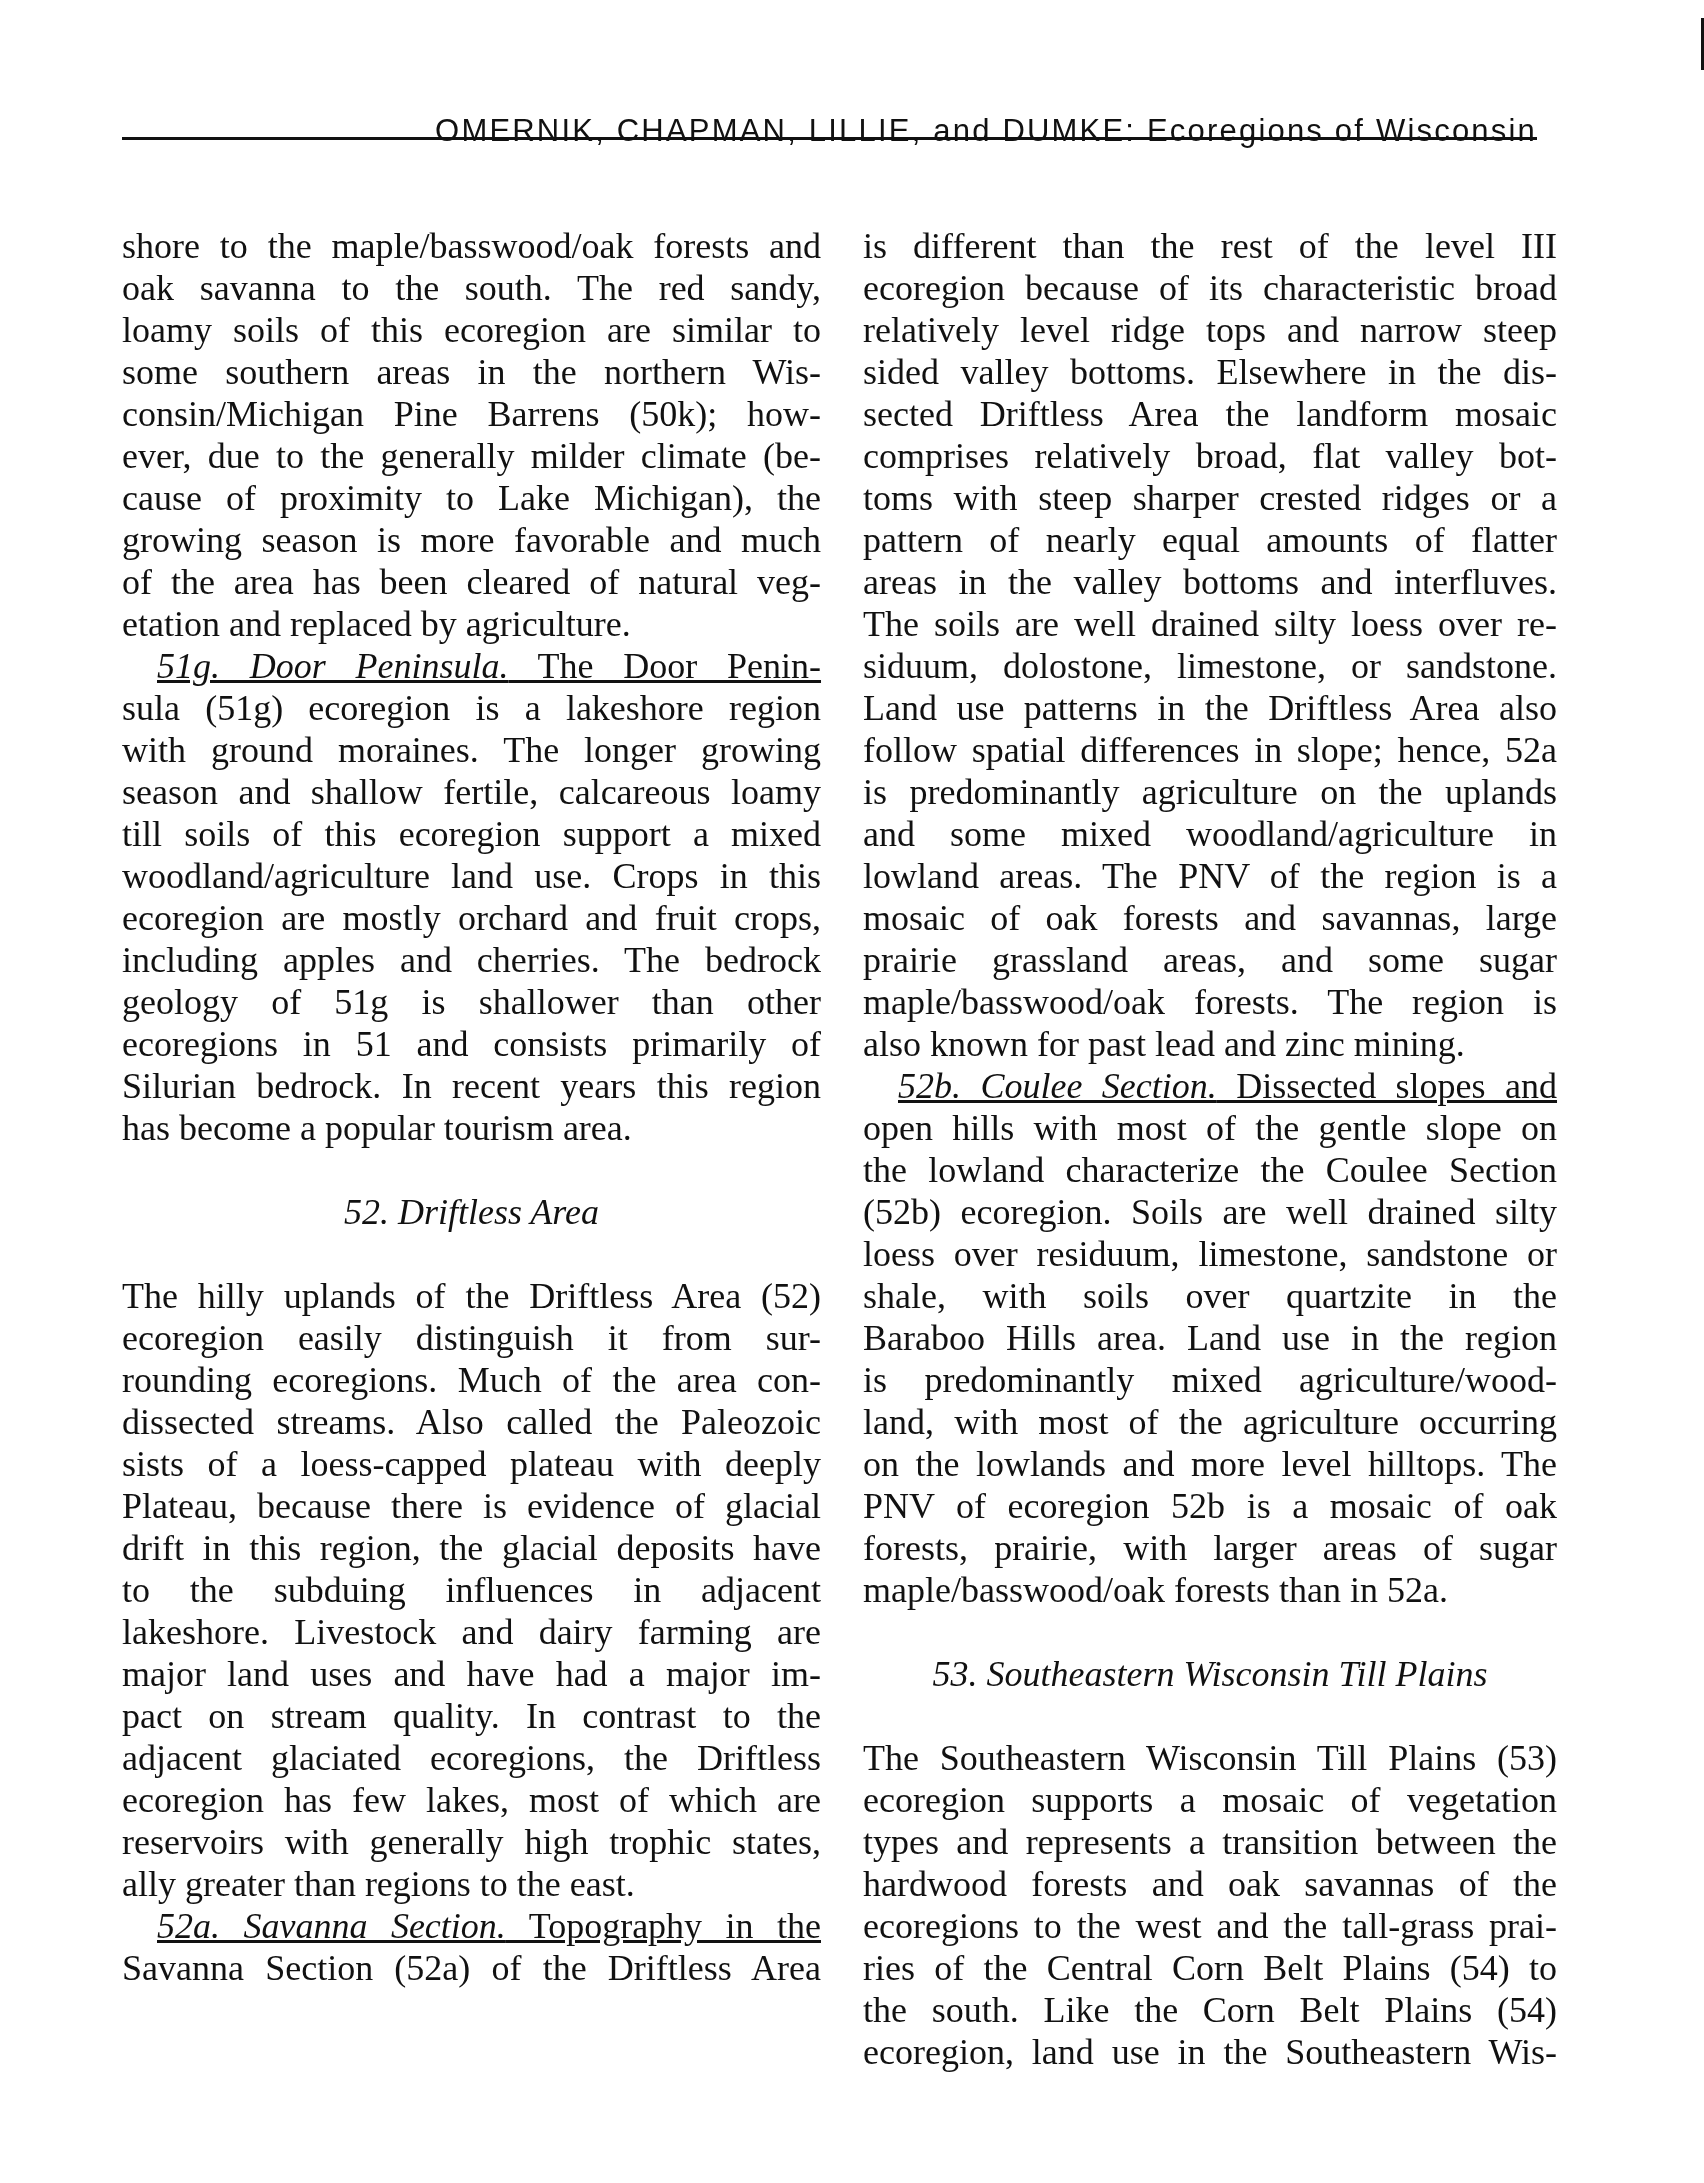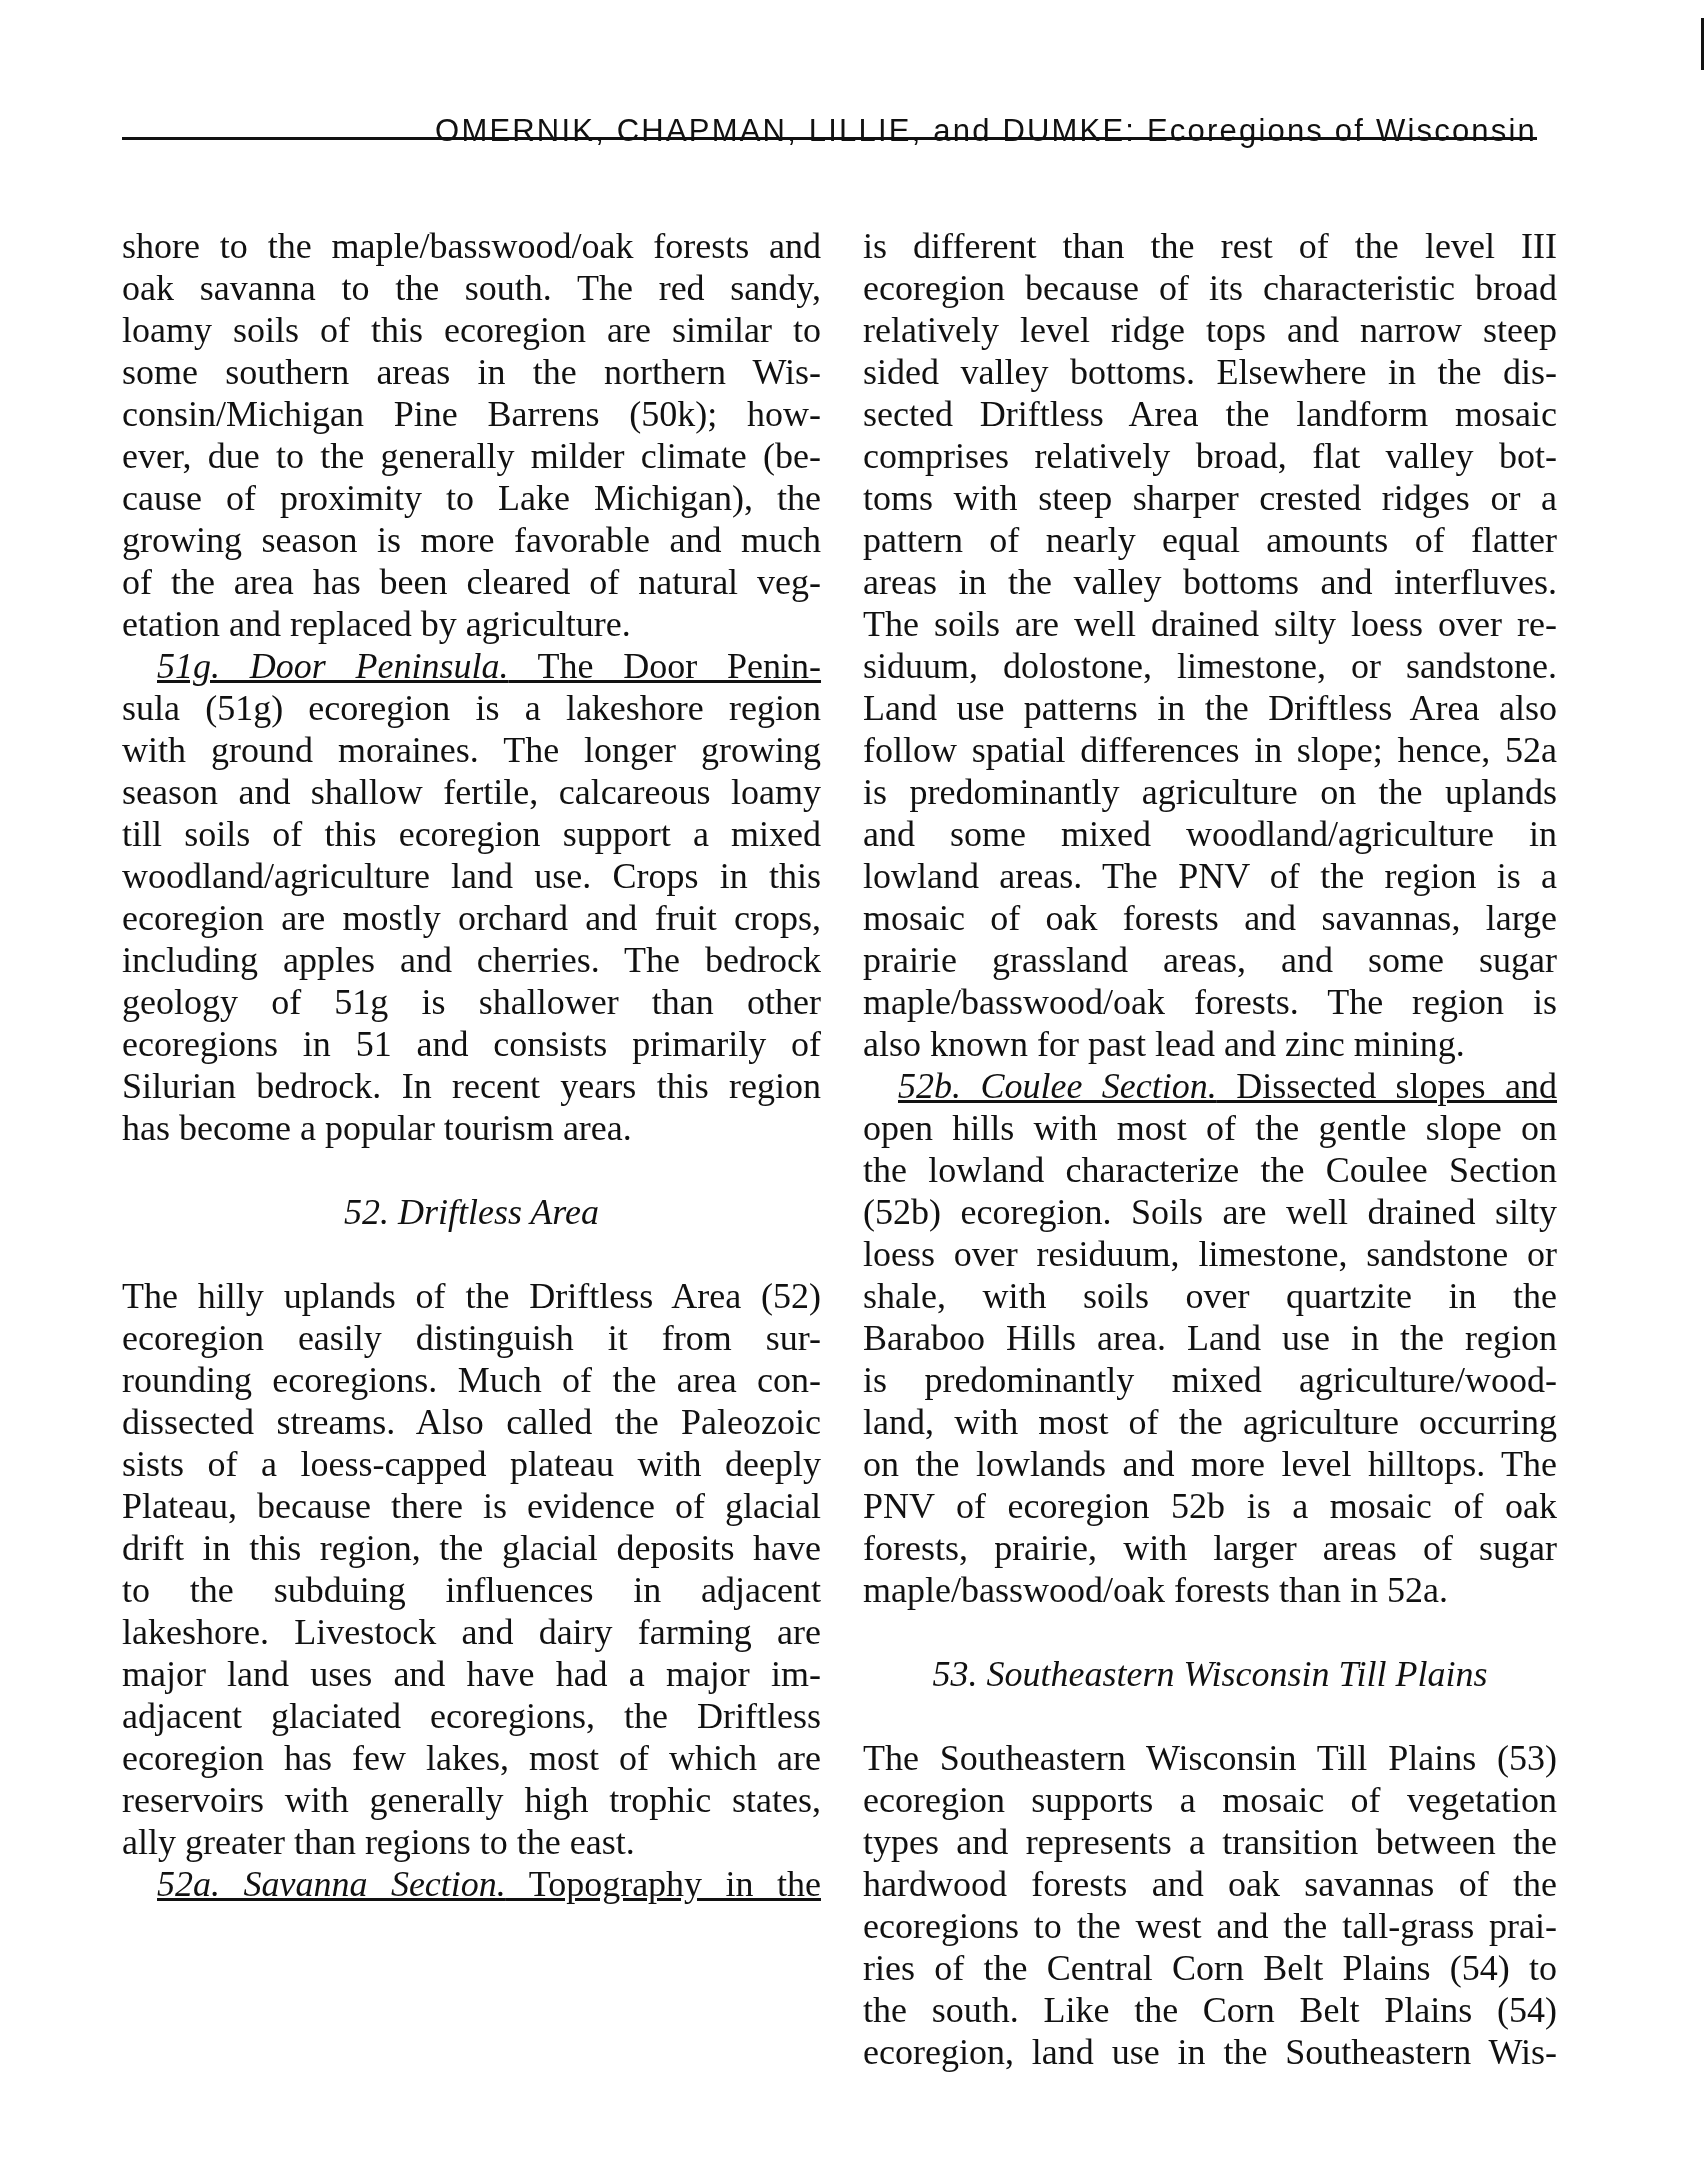--- a/index.html
+++ b/index.html
@@ -90,28 +90,30 @@
     <span class="line">The hilly uplands of the Driftless Area (52)</span>
     <span class="line">ecoregion easily distinguish it from sur-</span>
     <span class="line">rounding ecoregions. Much of the area con-</span>
     <span class="line">dissected streams. Also called the Paleozoic</span>
     <span class="line">sists of a loess-capped plateau with deeply</span>
     <span class="line">Plateau, because there is evidence of glacial</span>
     <span class="line">drift in this region, the glacial deposits have</span>
     <span class="line">to the subduing influences in adjacent</span>
     <span class="line">lakeshore. Livestock and dairy farming are</span>
     <span class="line">major land uses and have had a major im-</span>
+    <span class="line">pact on stream quality. In contrast to the</span>
     <span class="line">adjacent glaciated ecoregions, the Driftless</span>
     <span class="line">ecoregion has few lakes, most of which are</span>
     <span class="line">reservoirs with generally high trophic states,</span>
     <span class="line last">ally greater than regions to the east.</span>
   </div>
 
   <div>
     <span class="line indent"><span class="runin">52a. Savanna Section.</span><span> Topography in the</span></span>
+    <span class="line">Savanna Section (52a) of the Driftless Area</span>
   </div>
 </div>
 
 <div class="column col-right">
   <div>
     <span class="line">is different than the rest of the level III</span>
     <span class="line">ecoregion because of its characteristic broad</span>
     <span class="line">relatively level ridge tops and narrow steep</span>
     <span class="line">sided valley bottoms. Elsewhere in the dis-</span>
     <span class="line">sected Driftless Area the landform mosaic</span>

